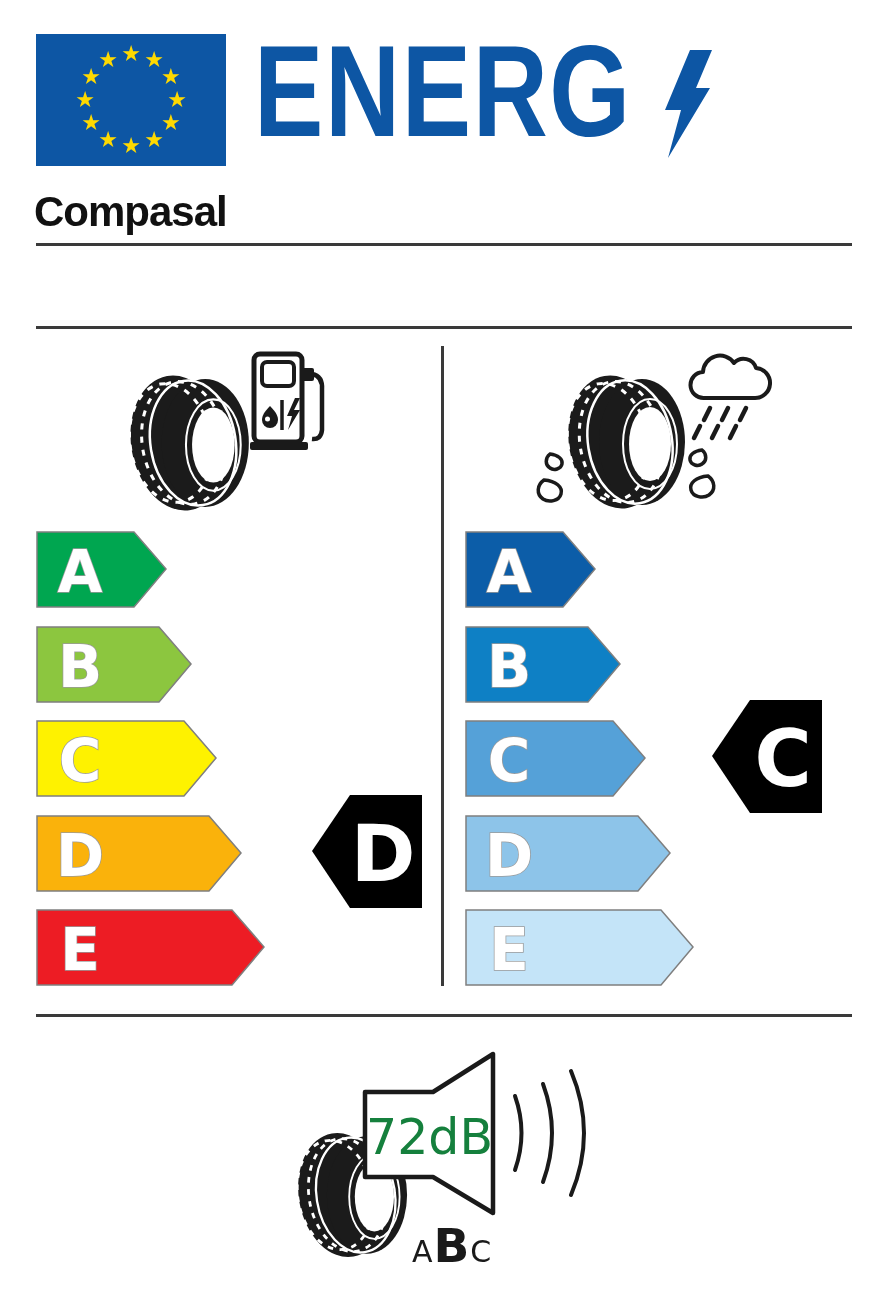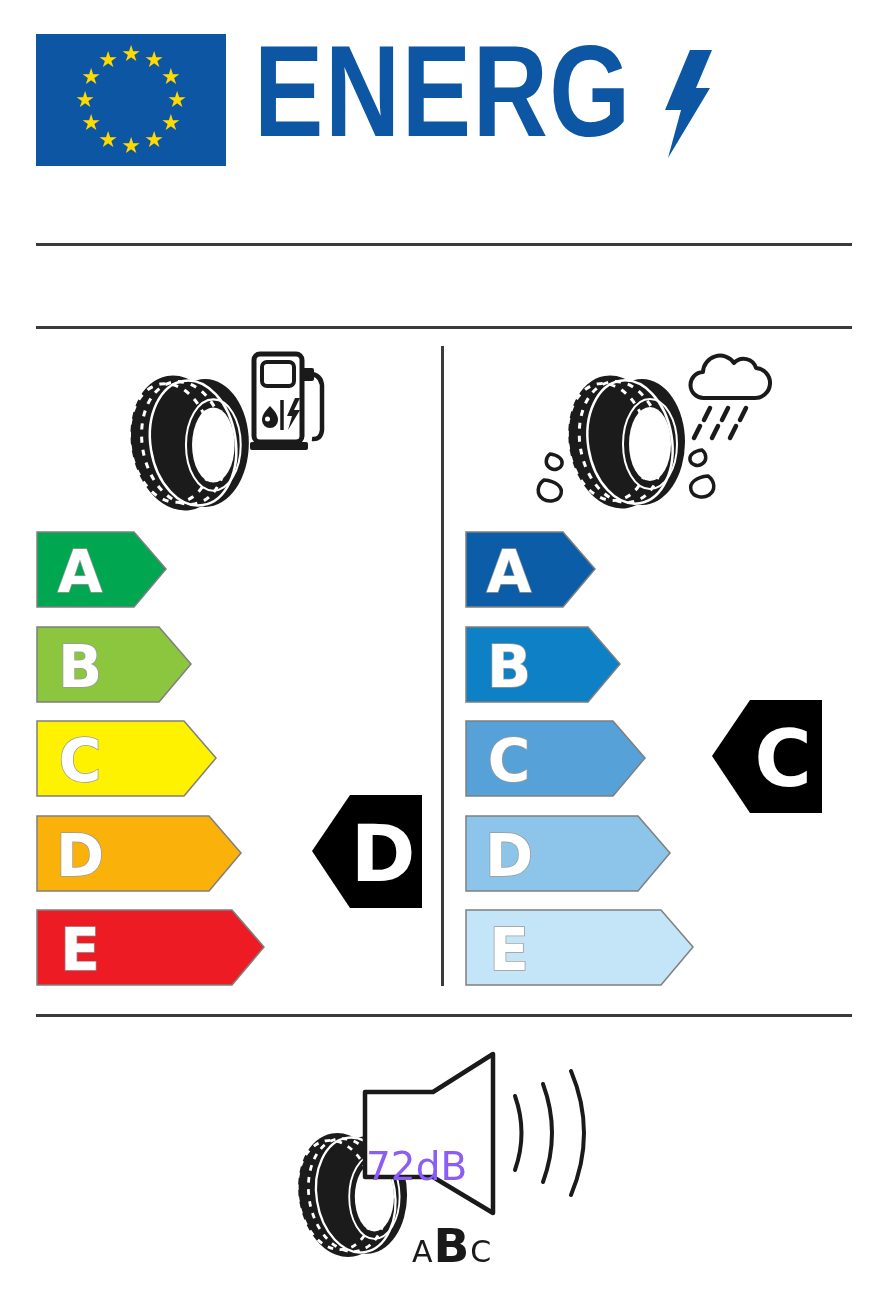--- a/index.html
+++ b/index.html
@@ -22,22 +22,22 @@
 
   
   .pict{position:absolute;}
 
   
   .scale{position:absolute;top:531px;}
   .scale svg{position:absolute;left:0;display:block;}
   .rating{position:absolute;}
 
   
-  .noise-db{position:absolute;left:366px;top:1147px;width:110px;font-size:39px;
-            color:#8b5cf6;line-height:1;letter-spacing:0;}
+  .noise-db{position:absolute;left:366px;top:1113px;width:110px;font-size:49px;
+            color:#15803d;line-height:1;letter-spacing:0;}
   .noise-abc{position:absolute;left:412px;top:1222px;display:flex;align-items:baseline;gap:1px;
              color:#1a1a1a;line-height:1;}
   .noise-abc .small{font-size:30px;font-weight:400;}
   .noise-abc .big{font-size:47px;font-weight:bold;}
 </style>
 </head>
 <body>
 
 <div class="label">
 
@@ -54,20 +54,21 @@
       <span class="eu-star" style="left: 49px; top: 66px; color: rgb(255, 217, 0);">★</span>
       <span class="eu-star" style="left: 55.1628px; top: 43px; color: rgb(255, 217, 0);">★</span>
       <span class="eu-star" style="left: 72px; top: 26.1628px; color: rgb(255, 217, 0);">★</span>
     </div>
 
   <div class="energ" style="color: rgb(13, 86, 164);">ENERG</div>
   <svg class="bolt" width="52" height="108" viewBox="0 0 52 108">
     <polygon id="bolt-shape" points="30,0 52,0 36,38 50,38 8,108 21,60 5,60" fill="#0D56A4"></polygon>
   </svg>
 
+  <div class="brand">Compasal</div>
 
   <div class="hline" style="top:243px"></div>
   <div class="hline" style="top:326px"></div>
   <div class="hline" style="top:1014px"></div>
   <div class="vline"></div>
 
   <svg width="0" height="0" style="position:absolute">
     <defs>
       <symbol id="tire" viewBox="0 0 120 140">
         <ellipse cx="50" cy="70" rx="47" ry="67" fill="#1b1b1b" transform="rotate(-10 50 70)"></ellipse>

